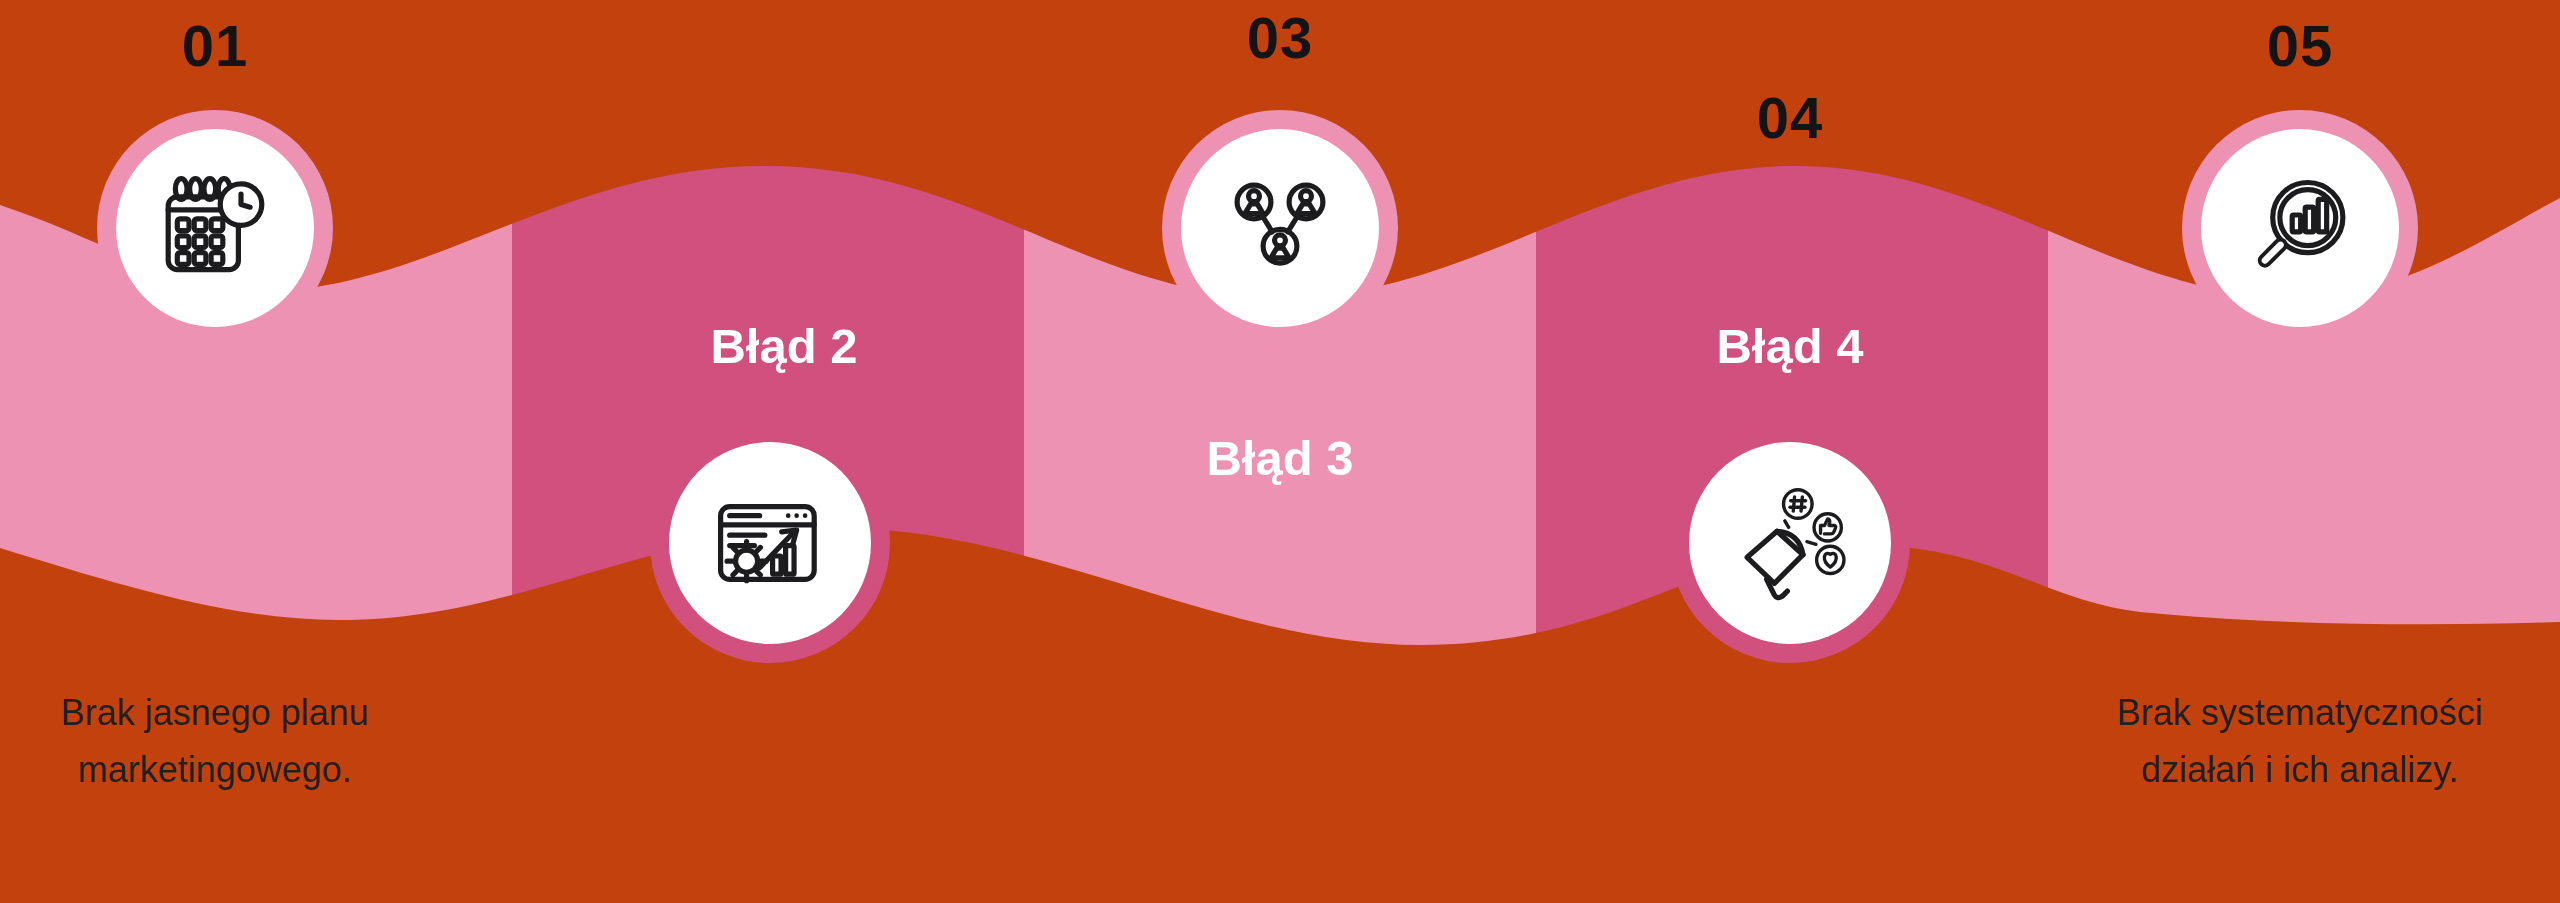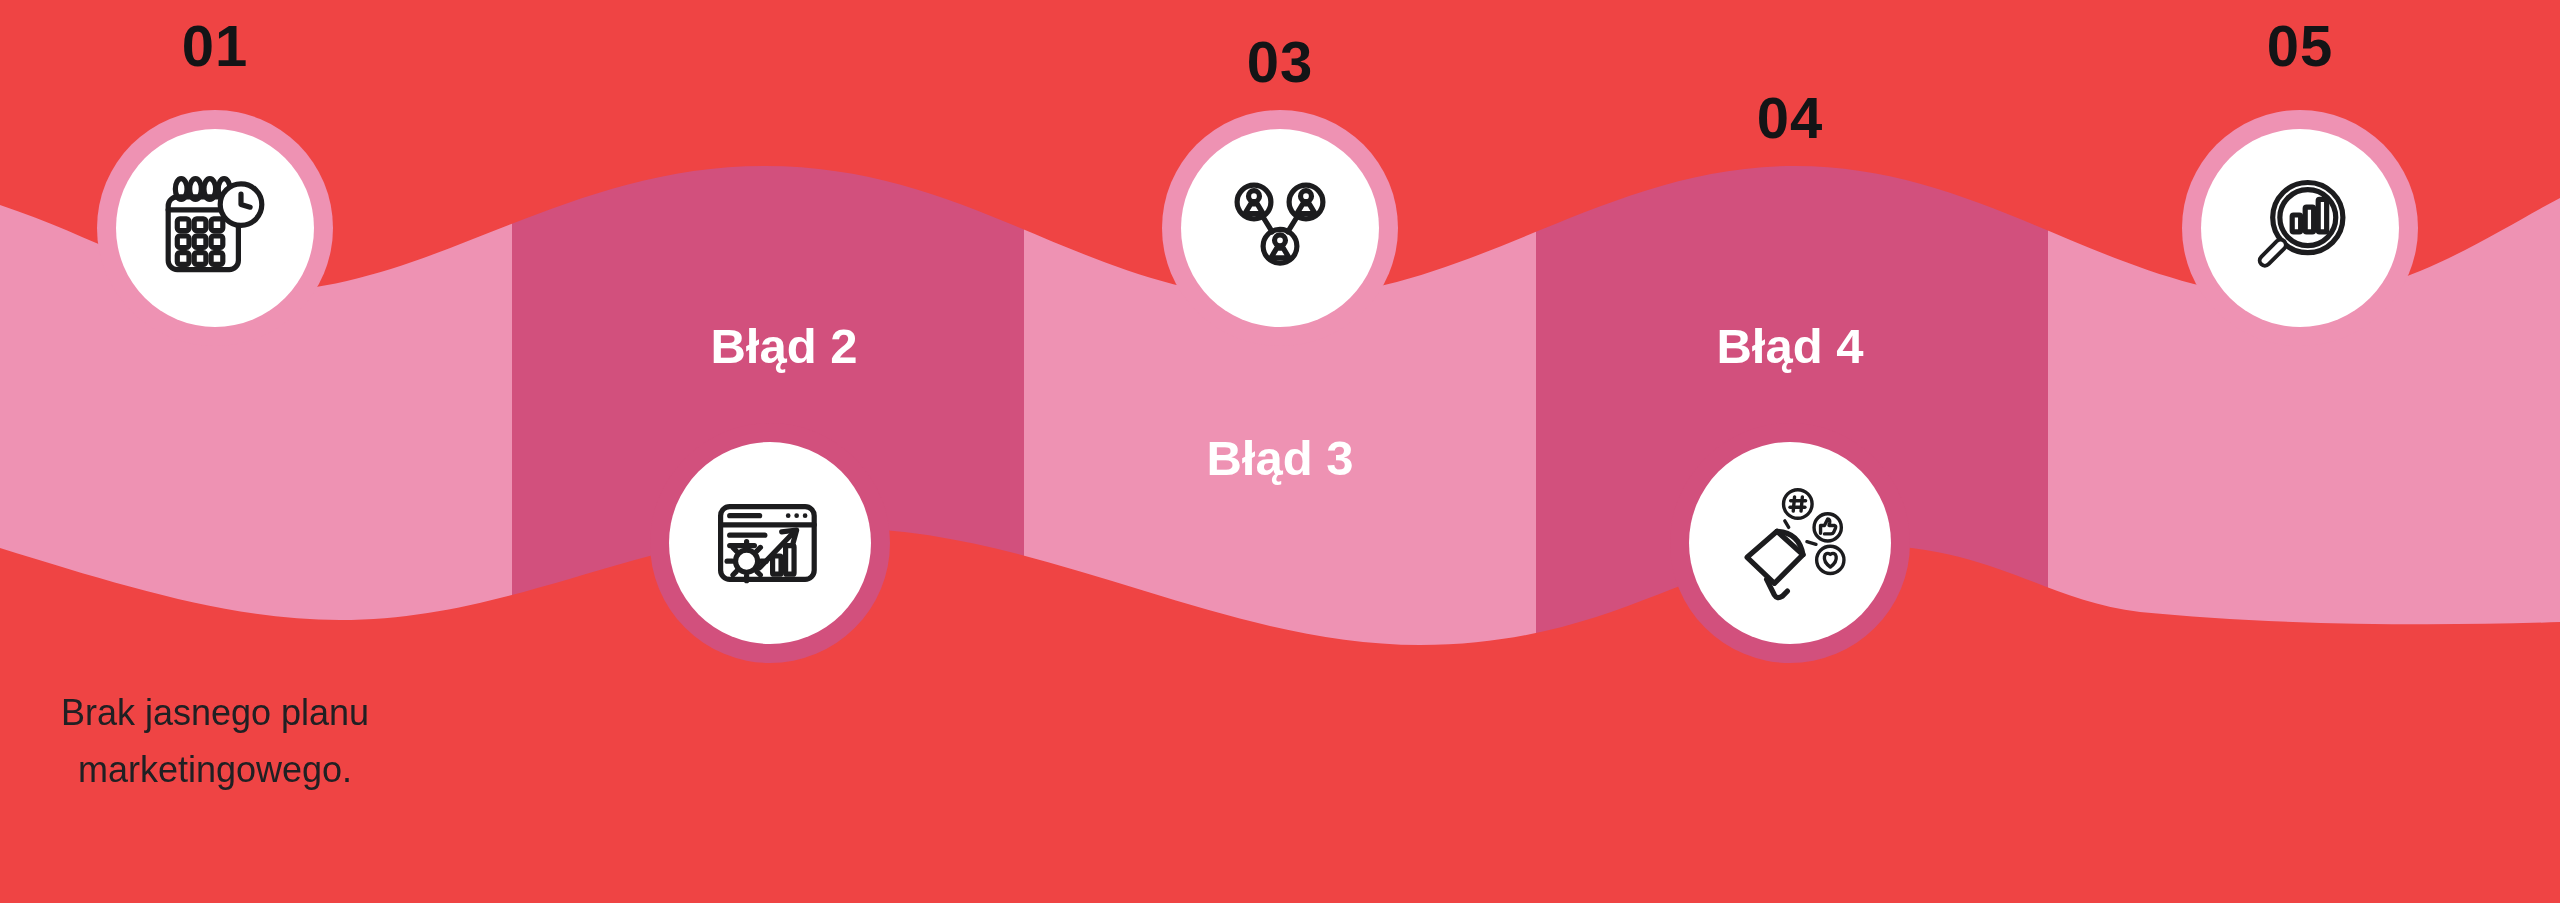--- a/index.html
+++ b/index.html
@@ -1,16 +1,16 @@
 <!DOCTYPE html>
 <html><head>
 <meta charset="utf-8">
 <style>
   html,body{margin:0;padding:0;background:#ffffff;}
-  .stage{position:relative;width:2560px;height:903px;background:#ef4444;overflow:hidden;
+  .stage{position:relative;width:2560px;height:903px;background:#c2410c;overflow:hidden;
          font-family:"Liberation Sans",sans-serif;}
   .ribbon-svg{position:absolute;left:0;top:0;}
   .num{position:absolute;width:240px;text-align:center;font-size:58px;font-weight:800;
        color:#141416;line-height:76px;letter-spacing:1px;}
   .badge{position:absolute;width:360px;text-align:center;font-size:49px;font-weight:800;
          color:#ffffff;line-height:62px;}
   .desc{position:absolute;width:500px;text-align:center;font-size:36px;font-weight:400;
         color:#202023;line-height:57px;white-space:pre-line;}
   .icon{position:absolute;width:130px;height:130px;fill:none;stroke:#1C1C1E;stroke-width:4;
         stroke-linecap:round;stroke-linejoin:round;}
@@ -108,21 +108,21 @@
     <line x1="21" y1="64" x2="17" y2="64"></line>
     <line x1="24.2" y1="56.2" x2="21.4" y2="53.4"></line>
     <line x1="32" y1="53" x2="32" y2="49"></line>
     <line x1="39.8" y1="56.2" x2="42.6" y2="53.4"></line>
     <rect x="52" y="60" width="6.5" height="14" rx="1"></rect>
     <rect x="62" y="52" width="6.5" height="22" rx="1"></rect>
     <line x1="42" y1="69" x2="69" y2="41"></line>
     <polyline points="59,41.5 70.5,40 67.5,51"></polyline>
   </svg>
 
-  <div class="num" style="left:1160px;top:24px">03</div>
+  <div class="num" style="left:1160px;top:0">03</div>
   <svg class="icon" style="left:1215px;top:163px" viewBox="0 0 100 100">
     <circle cx="30" cy="30" r="13"></circle>
     <circle cx="30" cy="25.5" r="4.2"></circle>
     <path d="M23 39 L27.5 31.5 L32.5 31.5 L37 39 Z"></path>
     <circle cx="70" cy="30" r="13"></circle>
     <circle cx="70" cy="25.5" r="4.2"></circle>
     <path d="M63 39 L67.5 31.5 L72.5 31.5 L77 39 Z"></path>
     <circle cx="50" cy="64" r="13"></circle>
     <circle cx="50" cy="59.5" r="4.2"></circle>
     <path d="M43 73 L47.5 65.5 L52.5 65.5 L57 73 Z"></path>
@@ -153,14 +153,16 @@
   <div class="num" style="left:2180px;top:8px">05</div>
   <svg class="icon" style="left:2235px;top:163px" viewBox="0 0 100 100">
     <circle cx="56" cy="42" r="27"></circle>
     <circle cx="56" cy="42" r="21.5"></circle>
     <rect x="44" y="40" width="6.5" height="13" rx="1"></rect>
     <rect x="54" y="34" width="6.5" height="19" rx="1"></rect>
     <rect x="64" y="28" width="6.5" height="25" rx="1"></rect>
     <line x1="35" y1="63" x2="23" y2="75" style="stroke-width:11"></line>
     <line x1="35" y1="63" x2="23" y2="75" style="stroke:#ffffff;stroke-width:5"></line>
   </svg>
+  <div class="desc" style="left:2050px;top:684px">Brak systematyczności
+działań i ich analizy.</div>
 
 </div>
 
 </body></html>

